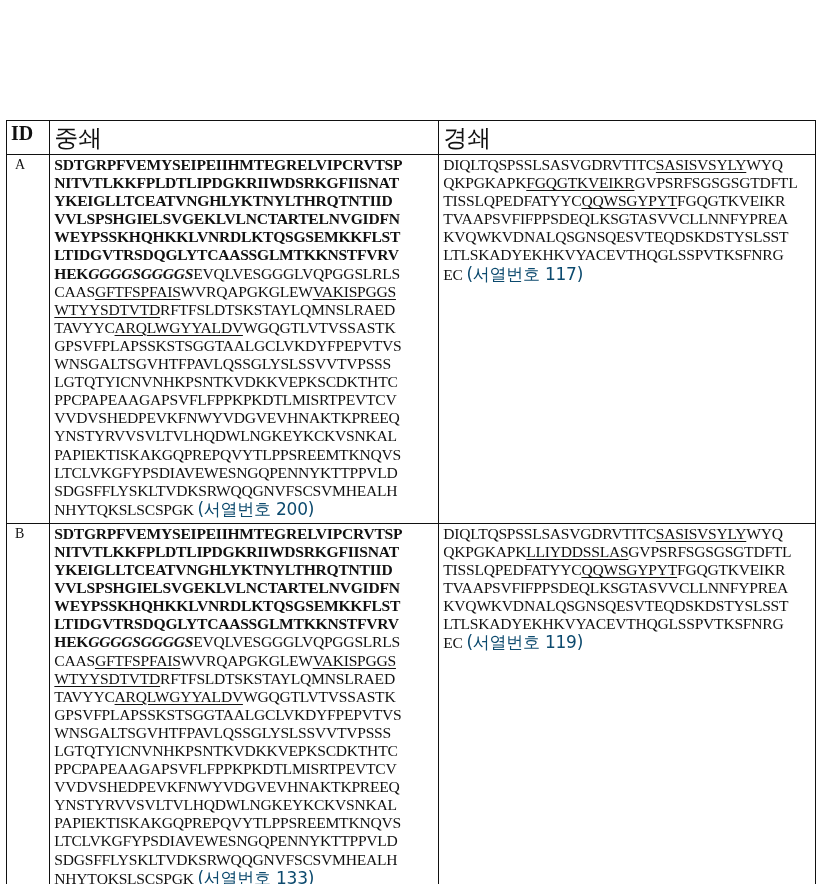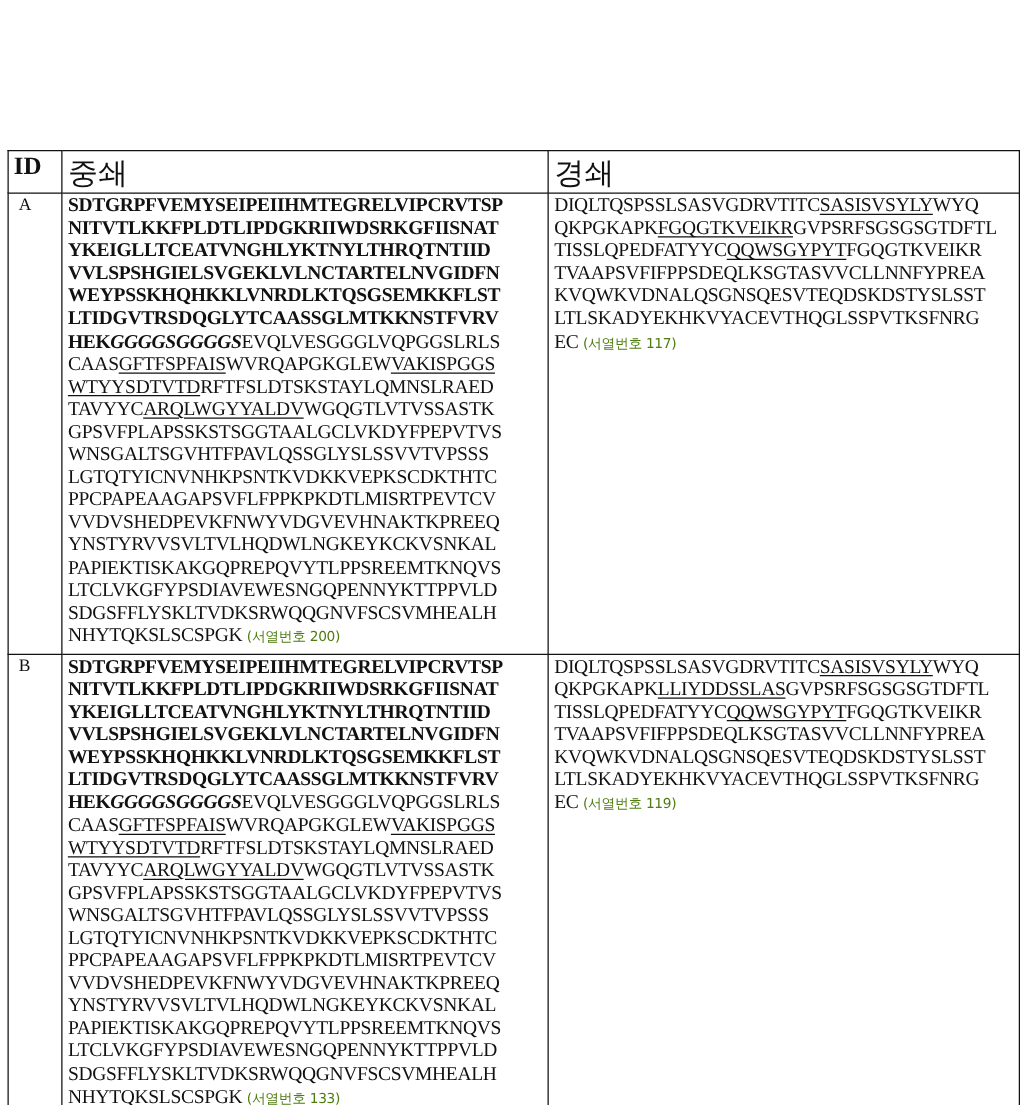--- a/index.html
+++ b/index.html
@@ -25,21 +25,21 @@
   .c-l { width: 365px; }
   th { font-weight: normal; height: 28px; padding-top: 1px !important; margin-top: 20px; }
   th.h-id { font-family: "Liberation Serif", serif; font-weight: bold; font-size: 20px; }
   th.h-ko { font-family: "DejaVu Serif", serif; font-size: 24px; }
   td.id { font-size: 14px; padding-top: 2px !important; padding-left: 8px !important; }
   .seqtext { font-size: 15.6px; line-height: 18.1px; padding-top: 1px; padding-bottom: 4px; letter-spacing: -0.25px; }
   .seqtext .ln { display: block; white-space: nowrap; }
   .b { font-weight: bold; }
   .i { font-style: italic; font-weight: bold; }
   .u { text-decoration: underline; text-decoration-thickness: 1px; text-underline-offset: 2px; }
-  .ko { font-family: "DejaVu Sans", sans-serif; font-size: 11px; color: #4d7c0f; }
+  .ko { font-family: "DejaVu Sans", sans-serif; font-size: 17px; color: #0c4a6e; }
   tr.rowA td { height: 358px; }
   tr.rowB td { height: 361px; }
 </style>
 </head>
 <body>
 
 <div class="caption">
 </div>
 
 <table class="seq">

